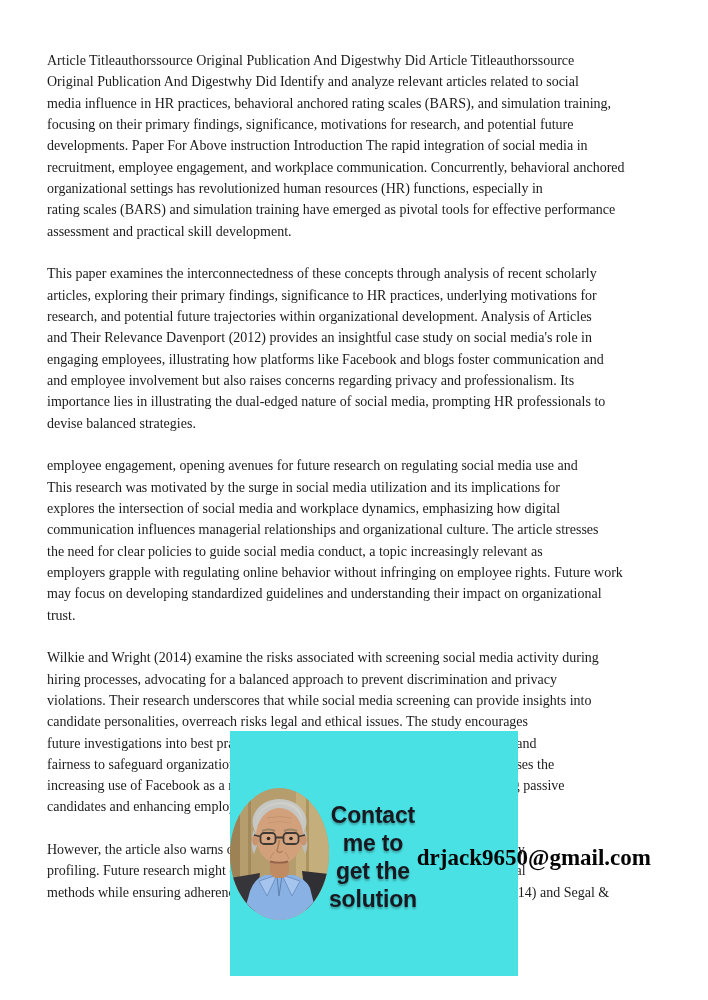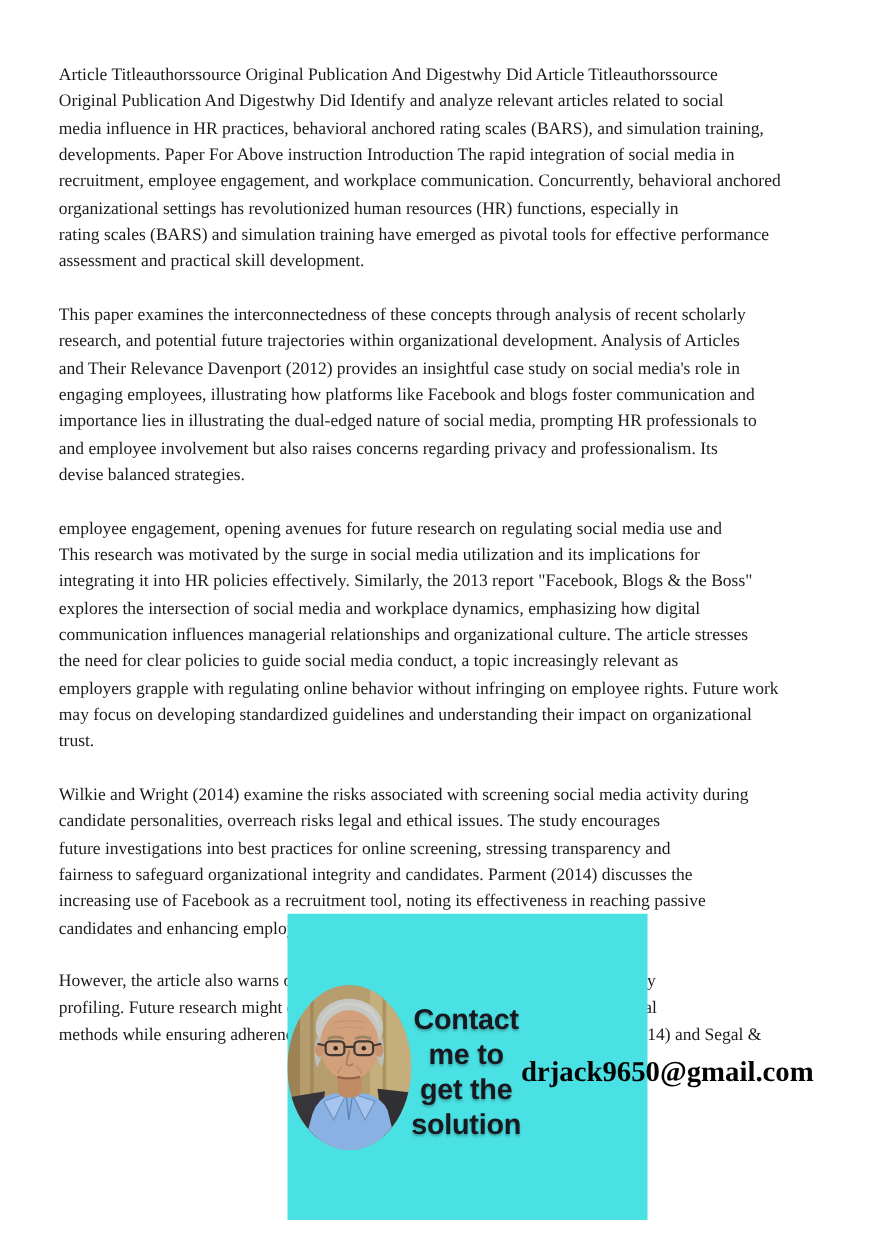--- a/index.html
+++ b/index.html
@@ -39,48 +39,51 @@
 </head>
 <body>
 
 <div class="page">
 
   <main class="doc" style="color: rgb(27, 27, 27);">
       <div class="para">
         <div class="line">Article Titleauthorssource Original Publication And Digestwhy Did Article Titleauthorssource</div>
         <div class="line">Original Publication And Digestwhy Did Identify and analyze relevant articles related to social</div>
         <div class="line">media influence in HR practices, behavioral anchored rating scales (BARS), and simulation training,</div>
+        <div class="line">focusing on their primary findings, significance, motivations for research, and potential future</div>
         <div class="line">developments. Paper For Above instruction Introduction The rapid integration of social media in</div>
         <div class="line">recruitment, employee engagement, and workplace communication. Concurrently, behavioral anchored</div>
         <div class="line">organizational settings has revolutionized human resources (HR) functions, especially in</div>
         <div class="line">rating scales (BARS) and simulation training have emerged as pivotal tools for effective performance</div>
         <div class="line">assessment and practical skill development.</div>
       </div>
       <div class="para">
         <div class="line">This paper examines the interconnectedness of these concepts through analysis of recent scholarly</div>
+        <div class="line">articles, exploring their primary findings, significance to HR practices, underlying motivations for</div>
         <div class="line">research, and potential future trajectories within organizational development. Analysis of Articles</div>
         <div class="line">and Their Relevance Davenport (2012) provides an insightful case study on social media's role in</div>
         <div class="line">engaging employees, illustrating how platforms like Facebook and blogs foster communication and</div>
+        <div class="line">and employee involvement but also raises concerns regarding privacy and professionalism. Its</div>
         <div class="line">importance lies in illustrating the dual-edged nature of social media, prompting HR professionals to</div>
-        <div class="line">and employee involvement but also raises concerns regarding privacy and professionalism. Its</div>
         <div class="line">devise balanced strategies.</div>
       </div>
       <div class="para">
         <div class="line">employee engagement, opening avenues for future research on regulating social media use and</div>
         <div class="line">This research was motivated by the surge in social media utilization and its implications for</div>
-        <div class="line">integrating it into HR policies effectively. Similarly, the 2013 report "Facebook, Blogs &amp; the Boss"</div>
         <div class="line">explores the intersection of social media and workplace dynamics, emphasizing how digital</div>
         <div class="line">communication influences managerial relationships and organizational culture. The article stresses</div>
         <div class="line">the need for clear policies to guide social media conduct, a topic increasingly relevant as</div>
         <div class="line">employers grapple with regulating online behavior without infringing on employee rights. Future work</div>
         <div class="line">may focus on developing standardized guidelines and understanding their impact on organizational</div>
         <div class="line">trust.</div>
       </div>
       <div class="para">
         <div class="line">Wilkie and Wright (2014) examine the risks associated with screening social media activity during</div>
+        <div class="line">hiring processes, advocating for a balanced approach to prevent discrimination and privacy</div>
+        <div class="line">violations. Their research underscores that while social media screening can provide insights into</div>
         <div class="line">candidate personalities, overreach risks legal and ethical issues. The study encourages</div>
         <div class="line">future investigations into best practices for online screening, stressing transparency and</div>
         <div class="line">fairness to safeguard organizational integrity and candidates. Parment (2014) discusses the</div>
         <div class="line">increasing use of Facebook as a recruitment tool, noting its effectiveness in reaching passive</div>
         <div class="line">candidates and enhancing employer branding.</div>
       </div>
       <div class="para">
         <div class="line">However, the article also warns of unmonitored screening and risks of discriminatory</div>
         <div class="line">profiling. Future research might explore integrating social media data with traditional</div>
         <div class="line">methods while ensuring adherence to legal, ethical and fairness standards. Segal (2014) and Segal &amp;</div>

